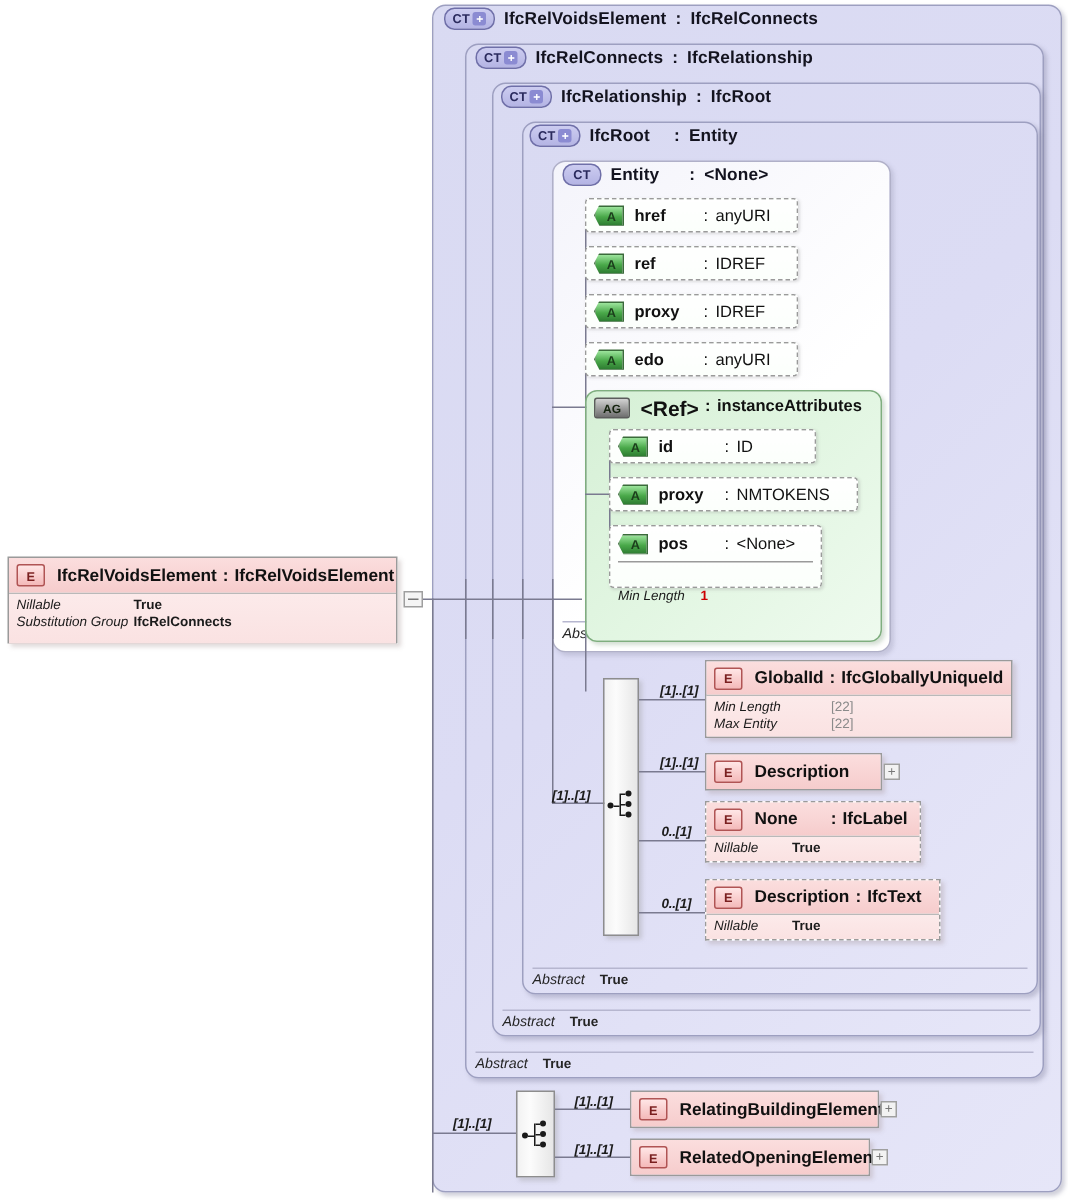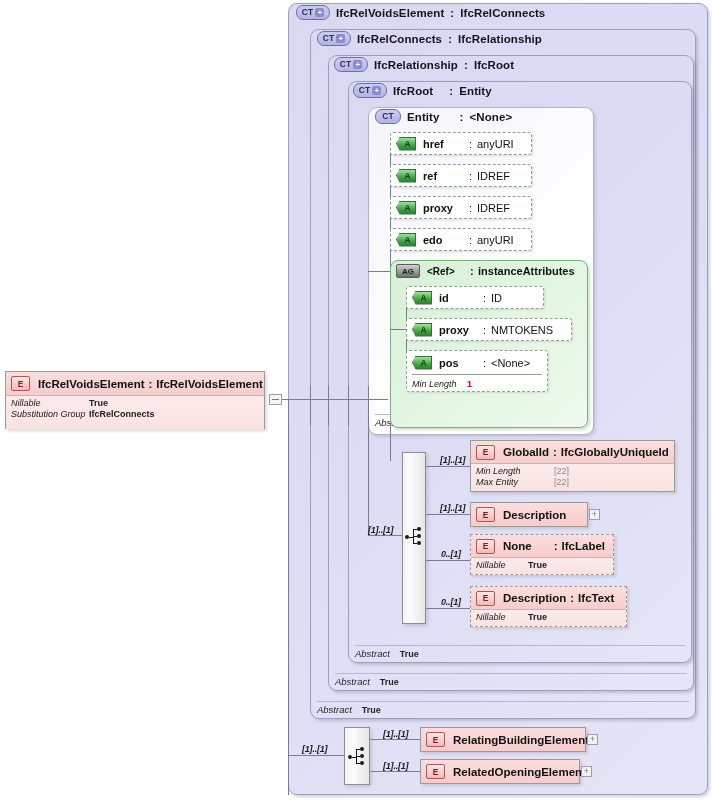--- a/index.html
+++ b/index.html
@@ -142,27 +142,27 @@
   .agicon .shape{
     position:absolute;inset:0;
     background:linear-gradient(180deg,#d2d2d2 0%,#9a9a9a 55%,#6f6f6f 100%);
     border:1px solid #5c5c5c;
     border-radius:2px;
   }
   .agicon .ltr{
     position:absolute;inset:0;display:flex;align-items:center;justify-content:center;
     font-size:8px;font-weight:bold;color:#15240f;
   }
-  .ag-title{ font-size:10px; font-weight:bold; color:#111; }
+  .ag-title{ font-size:14px; font-weight:bold; color:#111; }
   .ag-type{ font-size:11px; font-weight:bold; color:#111; position:absolute;}
 
   .facet-row{
     position:absolute;
     border-top:1px solid #9a9a9a;
-    padding-top:4px;
+    padding-top:17px;
     white-space:nowrap;
     font-size:9px;
   }
   .facet-row .fname{ font-style:italic; color:#1b1b1b; }
   .facet-row .fval{ color:#cc0000; font-weight:bold; margin-left:8px; }
 
   
   .ebox{
     position:absolute;
     background:linear-gradient(180deg,#ffffff 0%,#fdf6f6 100%);

